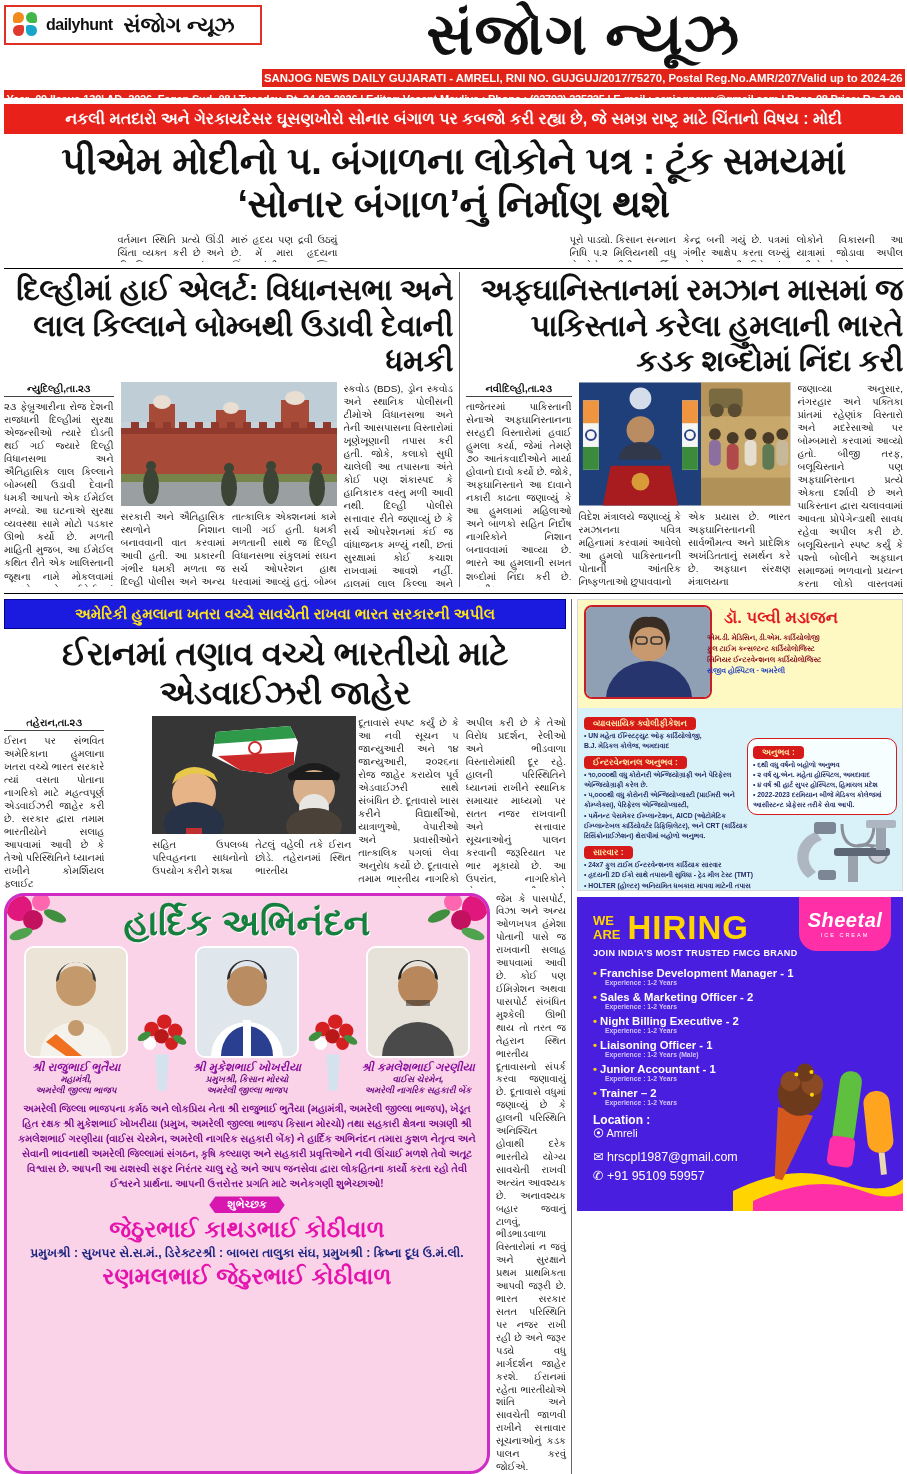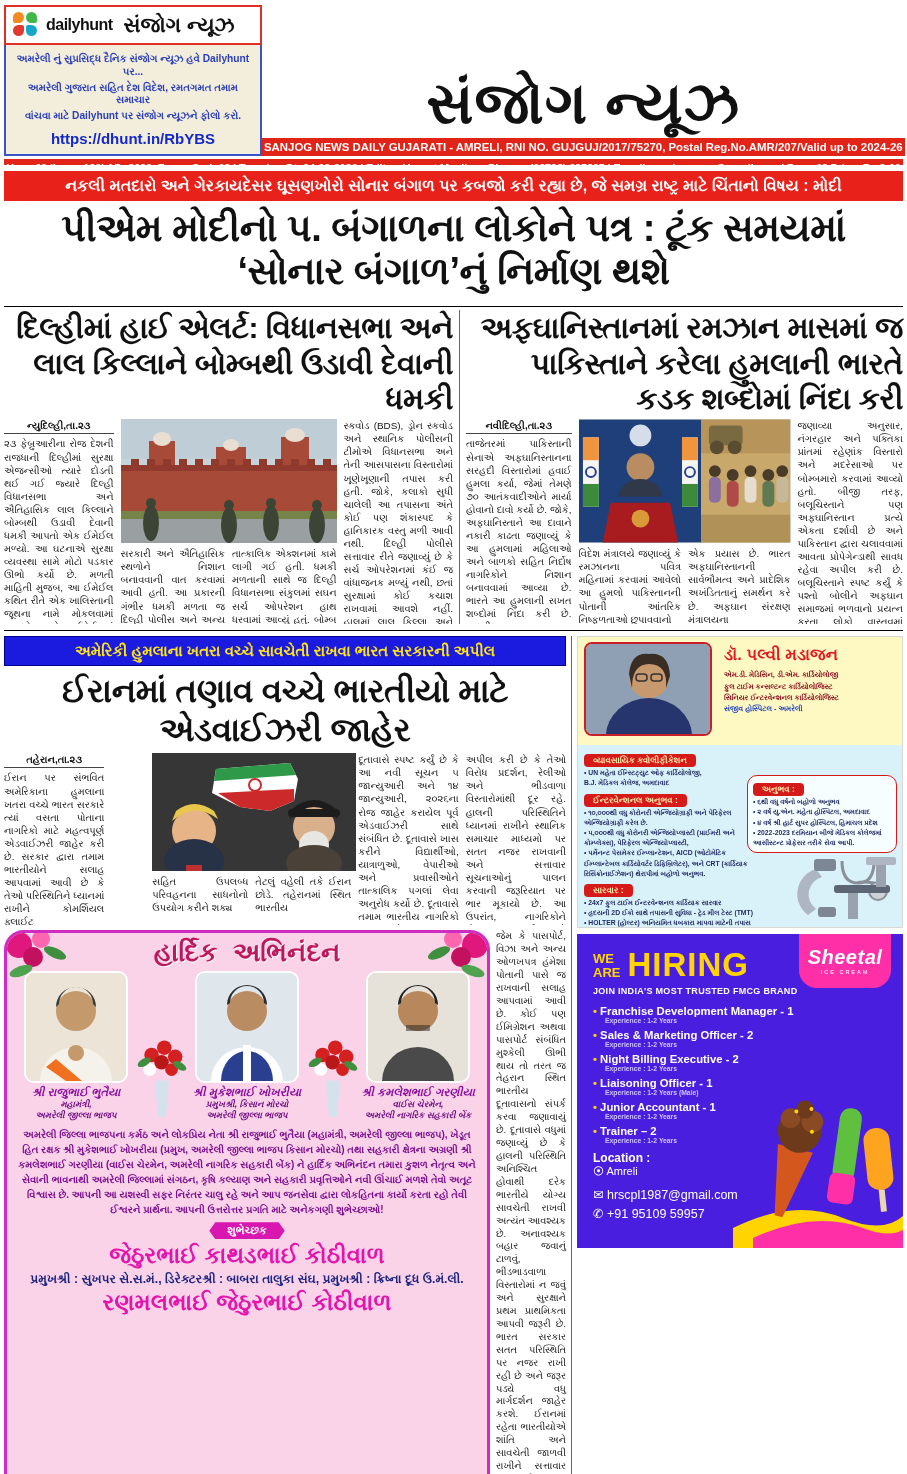--- a/index.html
+++ b/index.html
@@ -53,42 +53,42 @@
   .row3-left { width:568px; padding-right:5px; border-right:1px solid #666; }
   .row3-right { flex:1; padding-left:5px; display:flex; flex-direction:column; gap:6px; }
   .blue-strip { background:#1b1bdf; color:#ffe417; font-weight:bold; font-size:15px; text-align:center; padding:5px 0; border:1px solid #00008b; }
   .h3head { font-size:33px; font-weight:bold; text-align:center; margin:6px 0 2px; letter-spacing:-0.5px; }
 
   .bottom-left-flex { display:flex; gap:6px; margin-top:5px; }
   .narrow-col { width:70px; flex:0 0 auto; font-size:9.8px; line-height:1.32; text-align:justify; }
 
   
   .pink-ad { flex:1; background:#fbd3e9; border:3px solid #cf2cc4; border-radius:20px; padding:6px 10px 10px; position:relative; overflow:hidden; text-align:center; }
-  .pink-title { color:#be185d; font-size:26px; font-weight:bold; text-shadow:1px 1px 0 #fff;font-family:Liberation Mono, monospace; }
+  .pink-title { color:#15803d; font-size:36px; font-weight:bold; text-shadow:1px 1px 0 #fff; }
   .pink-people { display:flex; justify-content:space-between; align-items:flex-end; margin-top:2px;font-style:italic; }
   .person { width:118px; }
   .pframe { width:104px; height:112px; border:2px solid #fff; border-radius:10px; margin:0 auto; overflow:hidden; background:#e8e2d8; }
   .pname { color:#8b0f9e; font-weight:bold; font-size:11.5px; margin-top:3px; white-space:nowrap; }
   .prole { color:#701086; font-size:8.8px; font-weight:bold; line-height:1.25; }
   .bouquet { width:50px; flex:0 0 auto; }
   .pink-body { color:#7c1090; font-size:10px; font-weight:bold; margin-top:6px; line-height:1.5; }
   .badge { background:#d817b0; color:#fff; display:inline-block; padding:2px 18px; font-size:11px; font-weight:bold; margin-top:5px;
            clip-path:polygon(8% 0,92% 0,100% 50%,92% 100%,8% 100%,0 50%); }
   .big-name { color:#e414ad; font-size:23px; font-weight:bold; margin-top:3px; }
   .sub-line { color:#1c2580; font-weight:bold; font-size:12.3px; margin-top:3px; }
   .corner-rose { position:absolute; width:70px; height:60px; }
   .cr-tl{left:-4px;top:-4px;} .cr-tr{right:-4px;top:-4px;transform:scaleX(-1);}
 
   
   .doc-ad { position:relative; height:292px; background:#fff; border:1px solid #d8d8d8; overflow:hidden; }
   .doc-top { position:relative; height:108px; background:#fef9c3; }
   .doc-swoosh { position:absolute; right:0; top:0; width:100%; height:100%; }
   .doc-photo { position:absolute; left:6px; top:5px; width:128px; height:94px; border-radius:8px; overflow:hidden; border:2px solid #c81e2a; }
   .doc-name { position:absolute; left:146px; top:8px; color:#e11b22; font-size:16.5px; font-weight:bold; white-space:nowrap; }
-  .doc-degrees { position:absolute; left:146px; top:32px; font-size:7.3px; color:#8a1020; font-weight:bold; line-height:1.55; }
+  .doc-degrees { position:absolute; left:129px; top:32px; font-size:7.3px; color:#8a1020; font-weight:bold; line-height:1.55;font-family:Liberation Serif, serif; }
   .doc-degrees .blue { color:#1b3bbd; }
   .doc-body { position:absolute; left:0; right:0; top:108px; bottom:0; background:#d9f1f8; padding:4px 6px; }
   .pill { background:#d61a1a; color:#ffe9a8; display:inline-block; font-size:8.6px; font-weight:bold; padding:1px 9px; border-radius:4px; margin:2px 0 1px; }
   .doc-li { font-size:6.8px; color:#222a66; font-weight:bold; line-height:1.5; text-align:left; }
   .exp-box { position:absolute; right:5px; top:30px; width:150px; background:#f6feff; border:1px solid #d61a1a; border-radius:10px; padding:2px 5px 4px; }
   .doc-machine { position:absolute; right:4px; bottom:4px; }
   .doc-steth { position:absolute; right:14px; top:112px; }
 
   
   .hire-ad { background:#4a1ede; position:relative; height:314px; color:#fff; padding:14px 0 0 16px; overflow:hidden; }
@@ -116,26 +116,20 @@
     <div class="promo">
       <div class="promo-logo">
         <span class="clover">
             <i></i>
             <i></i>
             <i></i>
             <i></i>
           </span>
         <span class="promo-brand">dailyhunt</span>
         <span class="promo-paper">સંજોગ ન્યૂઝ</span>
-      </div>
-      <div class="promo-body">
-        <div class="promo-line">અમરેલી નું સુપ્રસિદ્ધ દૈનિક સંજોગ ન્યૂઝ હવે Dailyhunt પર...</div>
-        <div class="promo-line">અમરેલી ગુજરાત સહિત દેશ વિદેશ, રમતગમત તમામ સમાચાર</div>
-        <div class="promo-line">વાંચવા માટે Dailyhunt પર સંજોગ ન્યૂઝને ફોલો કરો.</div>
-        <span class="promo-url">https://dhunt.in/RbYBS</span>
       </div>
     </div>
     <div class="mast">
       <div class="mast-title">સંજોગ ન્યૂઝ</div>
       <div class="reg-strip">SANJOG NEWS DAILY GUJARATI - AMRELI, RNI NO. GUJGUJ/2017/75270, Postal Reg.No.AMR/207/Valid up to 2024-26</div>
     </div>
   </div>
 
   <div class="info-bar">Year -09 |Issue-139| AD -2026,  Fagan Sud -08 | Tuesday, Dt. 24-02-2026 | Editor: Vasant Movliya : Phone : (02792) 225225 | E-mail : sanjognews@gmail.com | Page-08 Price: Rs.3-00</div>
 

